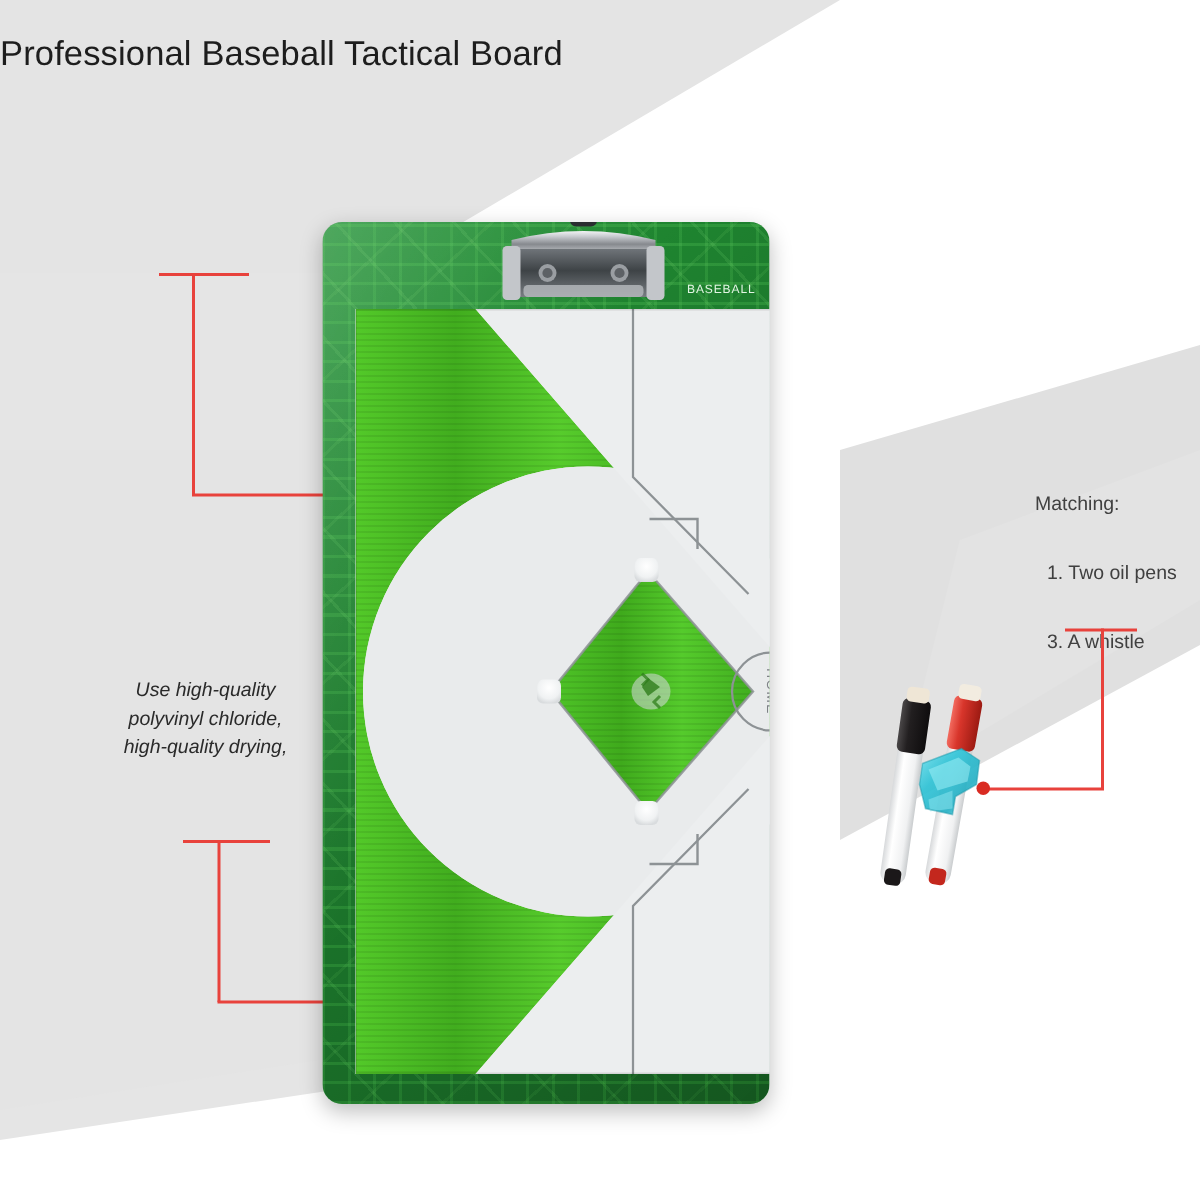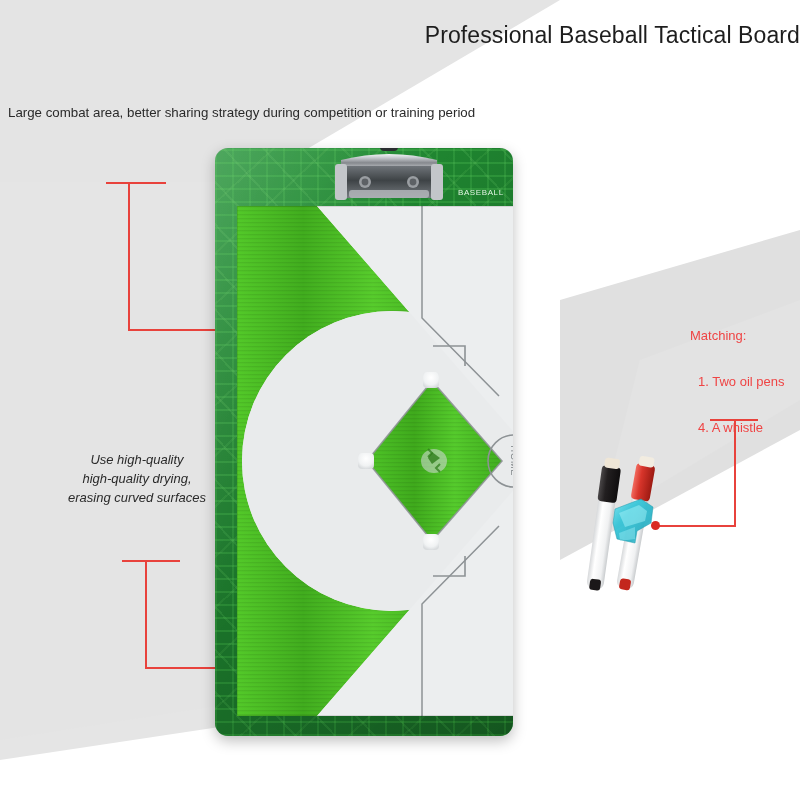--- a/index.html
+++ b/index.html
@@ -21,21 +21,21 @@
   }
 
   
   .bg-layer { position: absolute; inset: 0; pointer-events: none; }
 
   
   .title {
     position: absolute;
     left: 0; right: 0;
     top: 22px;
-    text-align: right;
+    text-align: left;
     font-size: 23px;
     color: #1d1d1d;
     letter-spacing: .1px;
     white-space: nowrap;
   }
   .subtitle {
     position: absolute;
     left: 8px;
     top: 105px;
     font-size: 13.3px;
@@ -52,21 +52,21 @@
     line-height: 19px;
     color: #2a2a2a;
     font-style: italic;
   }
   .match-block {
     position: absolute;
     left: 690px;
     top: 328px;
     width: 110px;
     font-size: 13px;
-    color: #ef4444;
+    color: #404040;
     line-height: 15px;
   }
   .match-title { margin-bottom: 11px; }
   .match-item { margin-bottom: 11px; padding-left: 8px; white-space: nowrap; margin-top: 31px; }
 
   
   .leader { position: absolute; }
   .leader .stem  { position: absolute; background: #e8423c; }
   .leader .cap   { position: absolute; background: #e8423c; height: 2px; }
   .leader .dot {
@@ -147,32 +147,31 @@
     <polygon points="0,0 560,0 0,330" fill="#e4e4e4"></polygon>
 
     <polygon points="0,182 300,182 300,715 0,760" fill="#e5e5e5"></polygon>
     <polygon points="0,300 255,300 255,700 0,740" fill="#e4e4e4"></polygon>
 
     <polygon points="800,230 800,430 560,560 560,300" fill="#e0e0e0"></polygon>
     <polygon points="800,300 800,400 600,520 640,360" fill="#e3e3e3"></polygon>
   </svg>
 
   <div class="title">Professional Baseball Tactical Board</div>
-  <div class="subtitle">Large combat area, better sharing strategy during competition or training period</div>
 
   <div class="left-copy">
     <div>Use high-quality</div>
+    <div>polyvinyl chloride,</div>
     <div>high-quality drying,</div>
-    <div>erasing curved surfaces</div>
   </div>
 
   <div class="match-block">
     <div class="match-title">Matching:</div>
     <div class="match-item">1. Two oil pens</div>
-    <div class="match-item">4. A whistle</div>
+    <div class="match-item">3. A whistle</div>
   </div>
 
   <div class="leader" style="left:0;top:0;width:800px;height:800px;">
     <div class="cap" style="left:106px; top:182px; width:60px;"></div>
     <div class="stem" style="left:128px; top:182px; width:2px; height:148px;"></div>
     <div class="stem" style="left:128px; top:329px; width:140px; height:2px;"></div>
     <div class="dot" style="left:262px; top:326px;"></div>
   </div>
 
   <div class="leader" style="left:0;top:0;width:800px;height:800px;">

